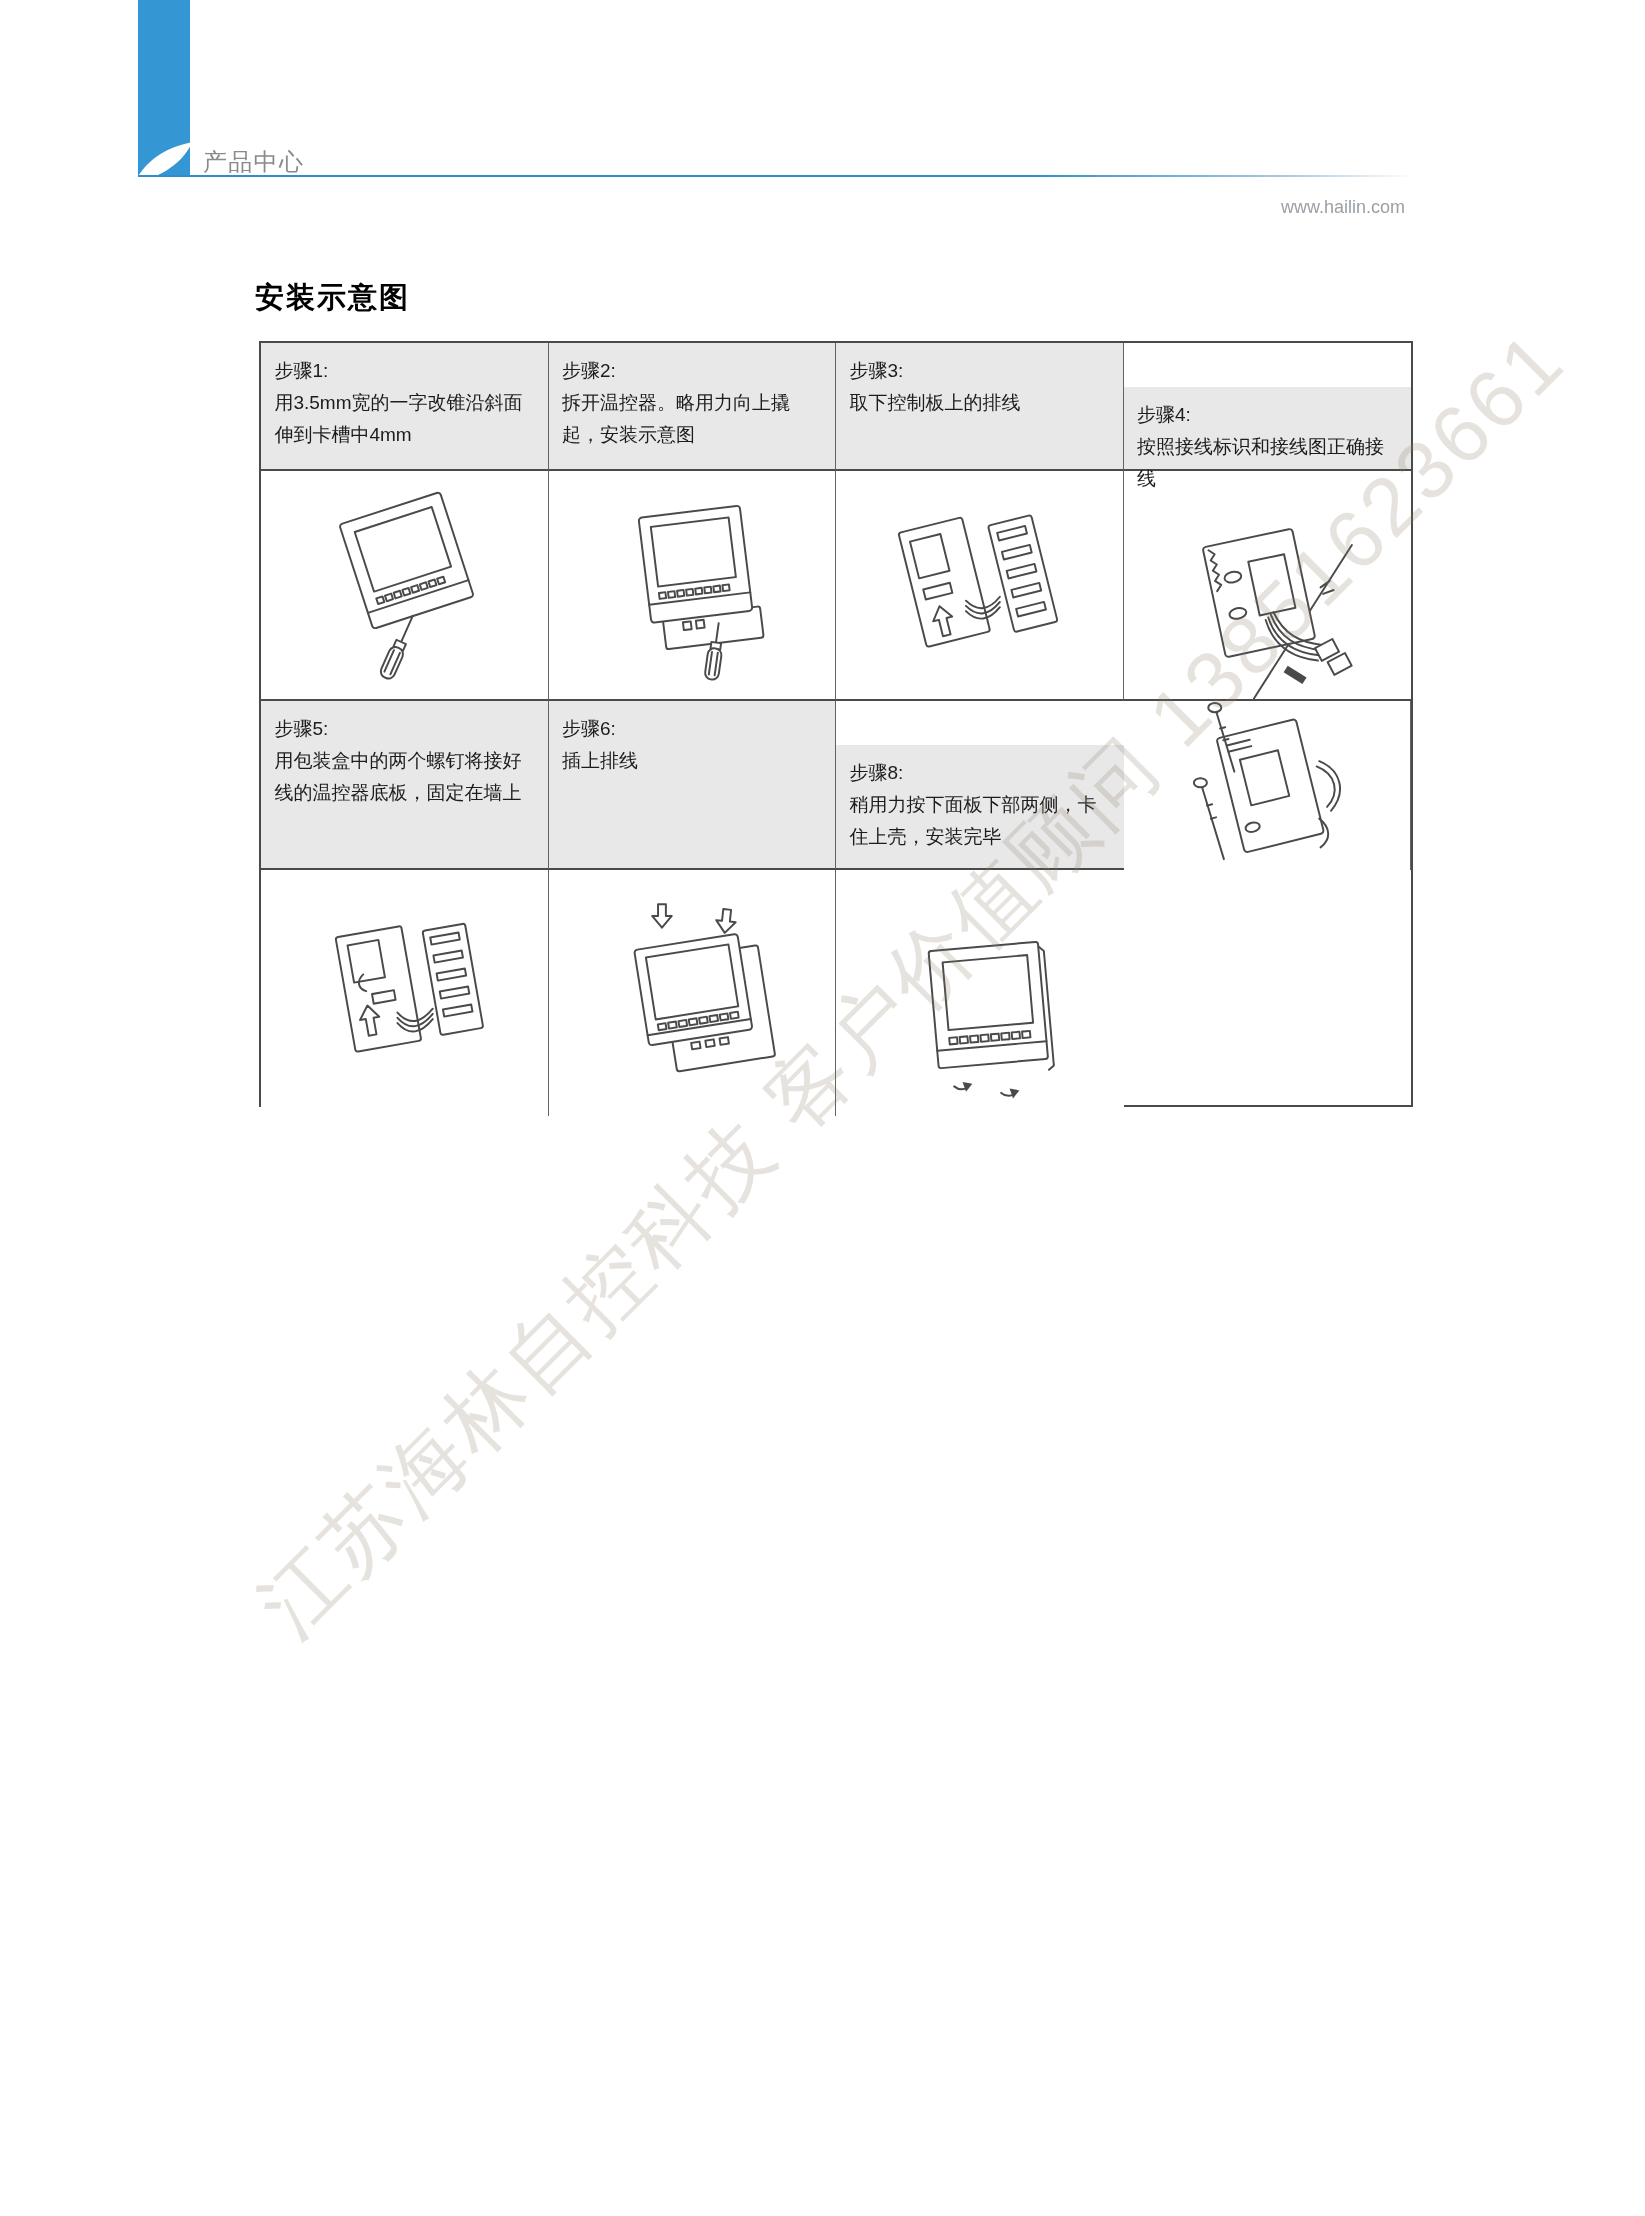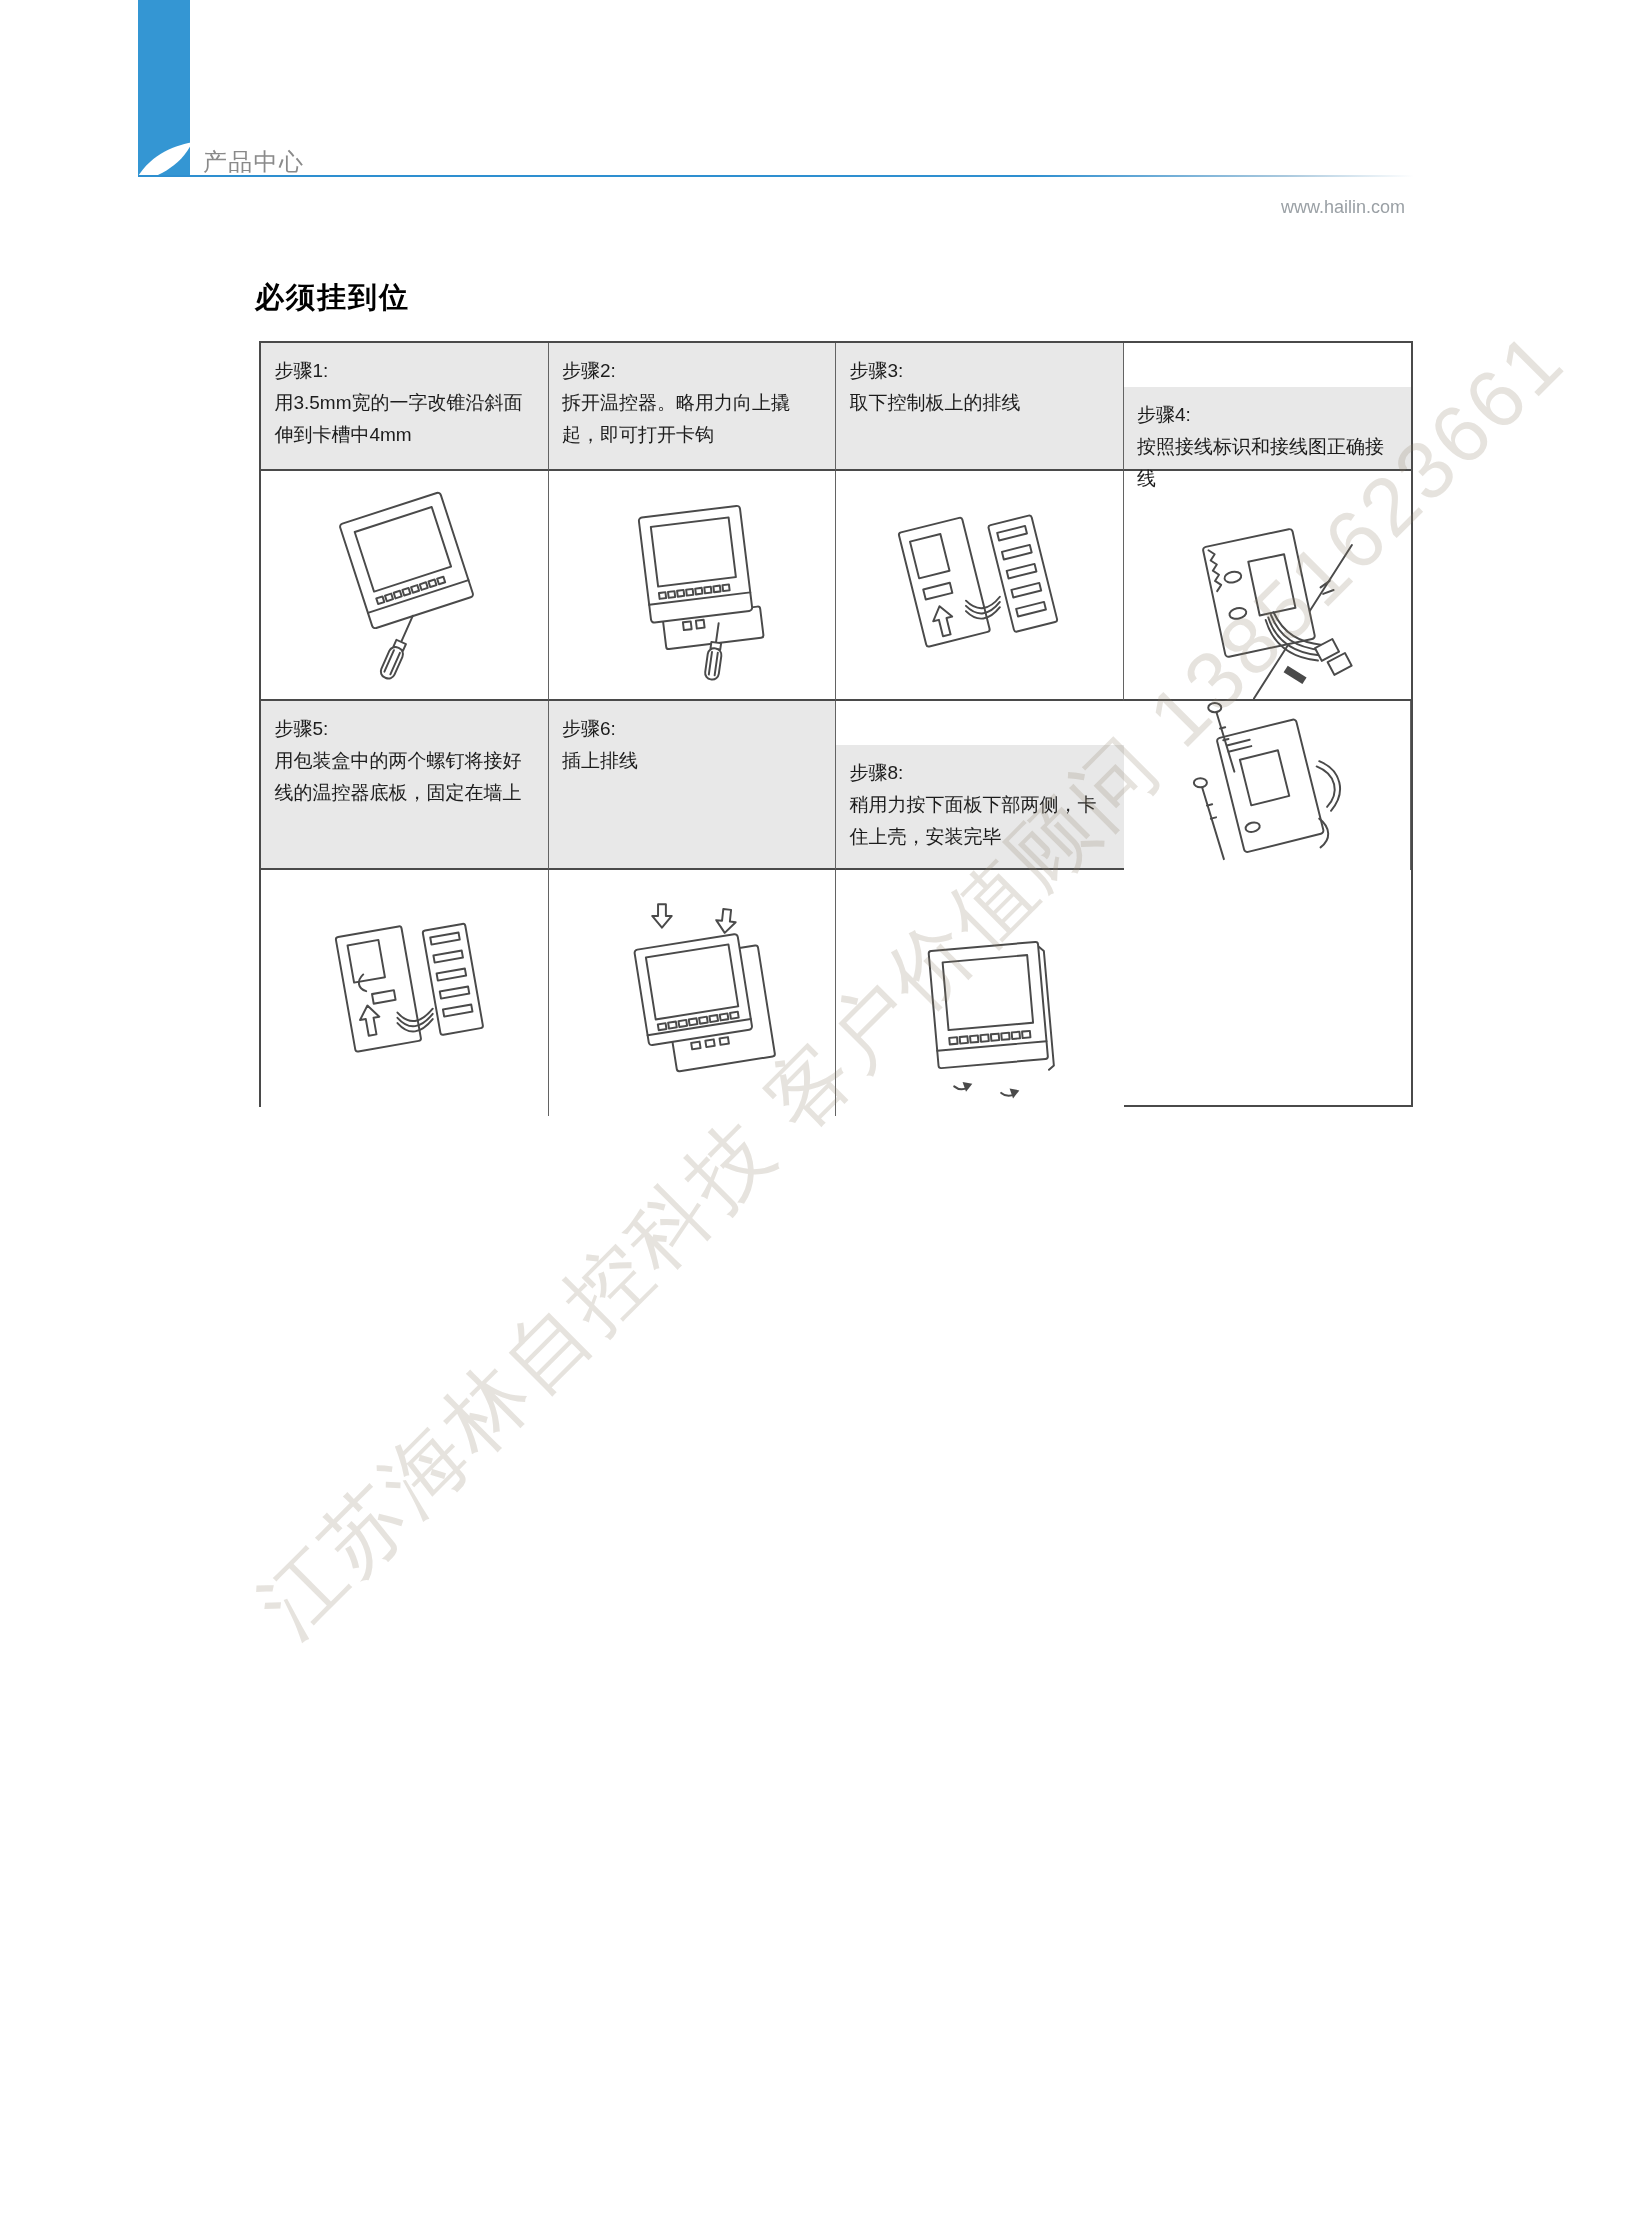--- a/index.html
+++ b/index.html
@@ -64,31 +64,31 @@
 <div class="page">
 
   <div class="logo-block"></div>
   <svg class="leaf" viewBox="0 0 92 66">
     <path d="M90,2 C58,8 24,22 2,64 C34,56 72,40 90,2 Z" fill="#ffffff"></path>
   </svg>
   <div class="nav-label">产品中心</div>
   <div class="header-line"></div>
   <div class="website">www.hailin.com</div>
 
-  <div class="section-title">必须挂到位</div>
+  <div class="section-title">安装示意图</div>
 
   <div class="install-table">
 
     <div class="cell text-cell row-border">
       <div>步骤1:</div>
       <div>用3.5mm宽的一字改锥沿斜面伸到卡槽中4mm</div>
     </div>
     <div class="cell text-cell row-border">
       <div>步骤2:</div>
-      <div>拆开温控器。略用力向上撬起，即可打开卡钩</div>
+      <div>拆开温控器。略用力向上撬起，安装示意图</div>
     </div>
     <div class="cell text-cell row-border">
       <div>步骤3:</div>
       <div>取下控制板上的排线</div>
     </div>
     <div class="cell text-cell row-border last-col">
       <div>步骤4:</div>
       <div>按照接线标识和接线图正确接线</div>
     </div>
 

